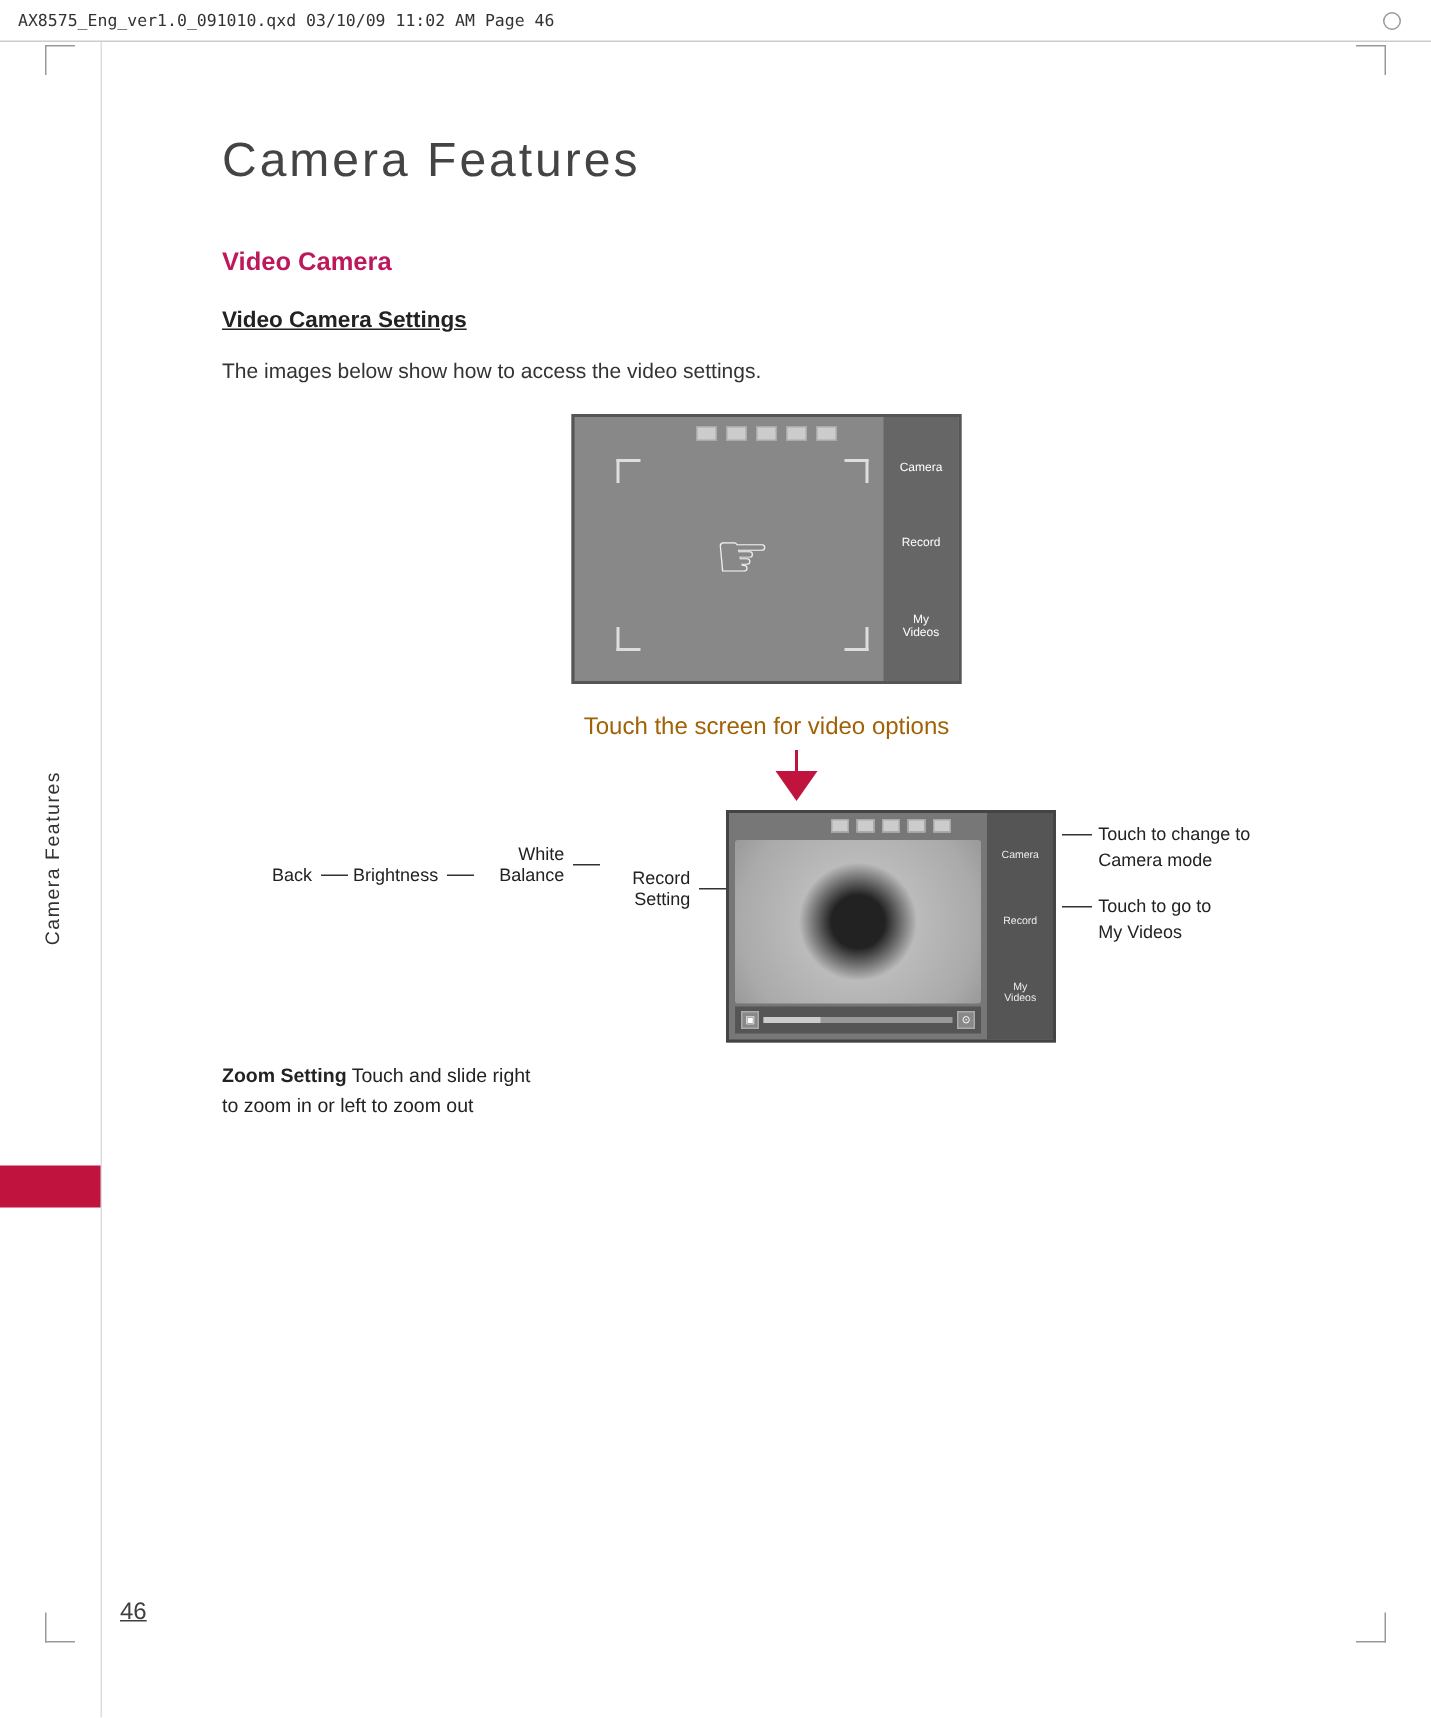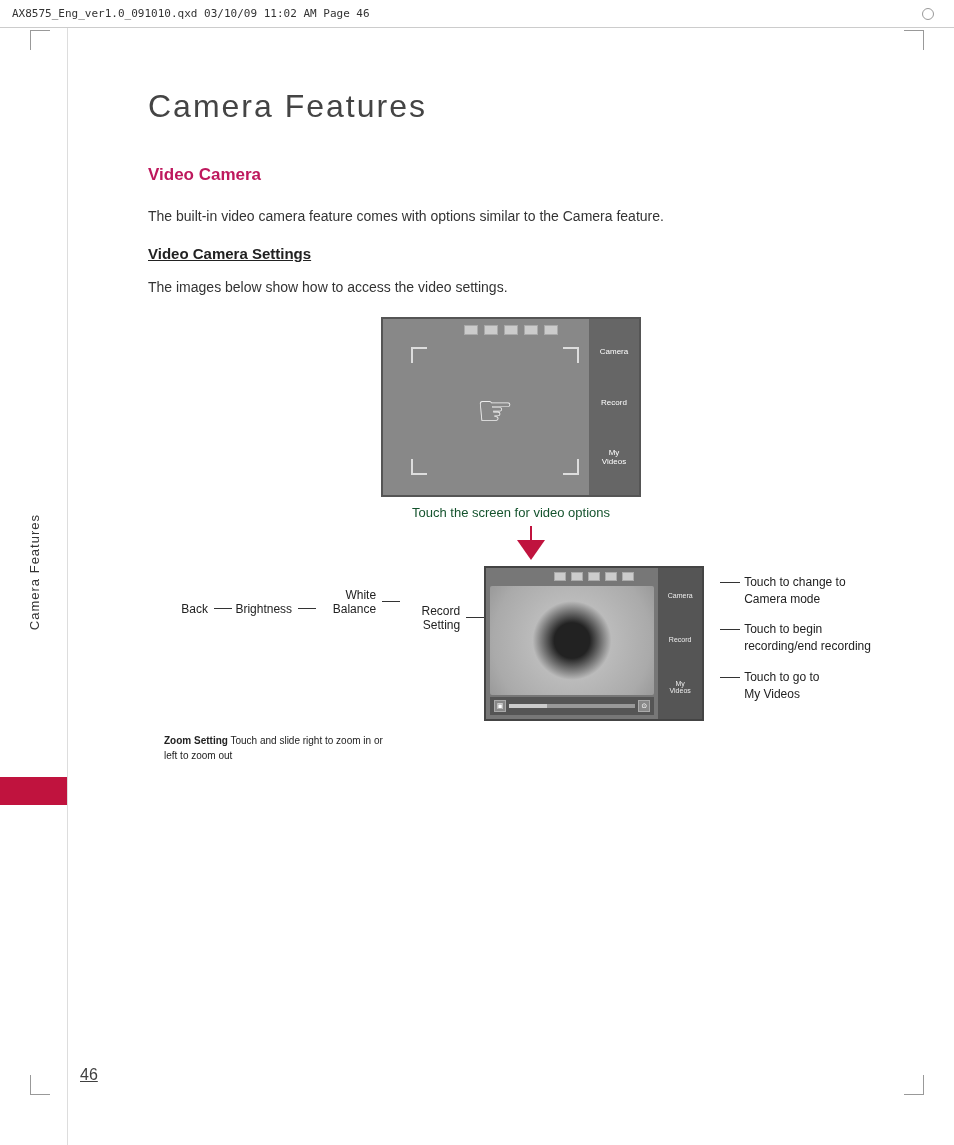--- a/index.html
+++ b/index.html
@@ -200,23 +200,23 @@
     .bracket-tr { top: 0; right: 0; border-top: 2px solid #ddd; border-right: 2px solid #ddd; }
     .bracket-bl { bottom: 0; left: 0; border-bottom: 2px solid #ddd; border-left: 2px solid #ddd; }
     .bracket-br { bottom: 0; right: 0; border-bottom: 2px solid #ddd; border-right: 2px solid #ddd; }
 
     .hand-icon {
       font-size: 42px;
       color: rgba(255,255,255,0.85);
     }
 
     .image1-caption {
-      font-size: 13px;
-      color: #14532d;
-      margin-top: 8px;
+      font-size: 16px;
+      color: #a16207;
+      margin-top: 20px;
       text-align: center;
     }
 
     
     .arrow-down-wrap {
       display: flex;
       justify-content: center;
       margin: 6px 0 6px 40px;
     }
     .arrow-down {
@@ -317,26 +317,25 @@
       background: #888;
       border: 1px solid #aaa;
       font-size: 7px;
       color: #fff;
       display: flex; align-items: center; justify-content: center;
     }
 
     
     .zoom-caption {
       margin-top: 12px;
-      font-size: 10px;
+      font-size: 13px;
       color: #222;
       line-height: 1.5;
       max-width: 220px;
       padding-left: 0;
-      margin-left: 16px;
     }
     .zoom-caption strong {
       font-weight: bold;
     }
 
     
     .page-number {
       position: absolute;
       bottom: 61px;
       left: 80px;
@@ -382,21 +381,21 @@
       width: 18px;
       height: 1px;
       background: #333;
       flex-shrink: 0;
     }
 
     .ann-right {
       display: flex;
       flex-direction: column;
       padding-top: 8px;
-      padding-left: 16px;
+      padding-left: 4px;
       min-width: 160px;
     }
     .ann-right-row {
       display: flex;
       align-items: flex-start;
       margin-bottom: 14px;
     }
     .ann-right-dash {
       width: 20px;
       height: 1px;
@@ -429,21 +428,20 @@
   <div class="sidebar-tab"></div>
 </div>
 <div class="sidebar-left-line"></div>
 
 <div class="main-content">
 
   <h1 class="page-title">Camera  Features</h1>
 
   <h2 class="section-heading-red">Video Camera</h2>
 
-  <p class="body-text">The built-in video camera feature comes with options similar to the Camera feature.</p>
 
   <h3 class="sub-heading">Video Camera Settings</h3>
 
   <p class="body-text">The images below show how to access the video settings.</p>
 
   <div class="image1-wrap">
     <div class="phone-screen-1">
 
       <div class="top-icons">
         <div class="top-icon-box"></div>
@@ -526,24 +524,20 @@
       </div>
     </div>
 
     <div class="ann-right">
       <div class="ann-right-row">
         <div class="ann-right-dash"></div>
         <span class="ann-right-label">Touch to change to<br>Camera mode</span>
       </div>
       <div class="ann-right-row">
         <div class="ann-right-dash"></div>
-        <span class="ann-right-label">Touch to begin<br>recording/end recording</span>
-      </div>
-      <div class="ann-right-row">
-        <div class="ann-right-dash"></div>
         <span class="ann-right-label">Touch to go  to<br>My Videos</span>
       </div>
     </div>
 
   </div>
 
   <div class="zoom-caption">
     <strong>Zoom Setting</strong><span> Touch and slide right to zoom in or left to zoom out</span>
   </div>
 

